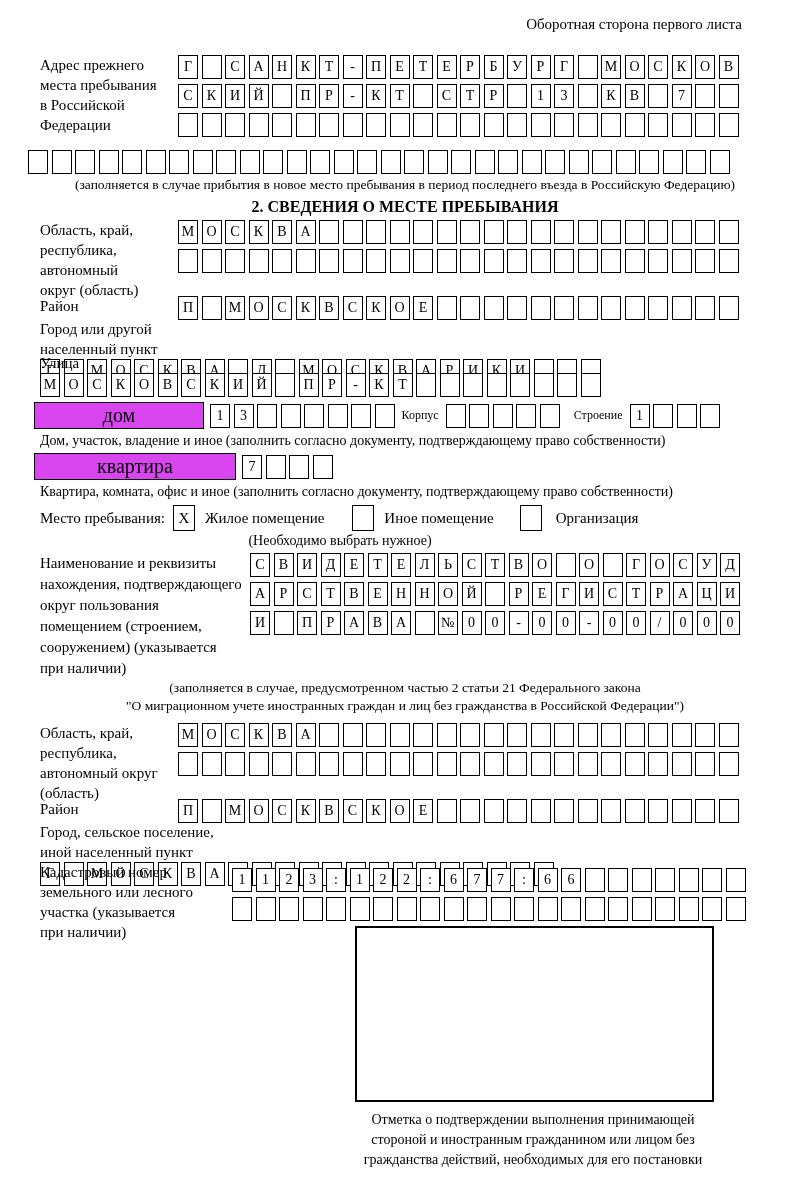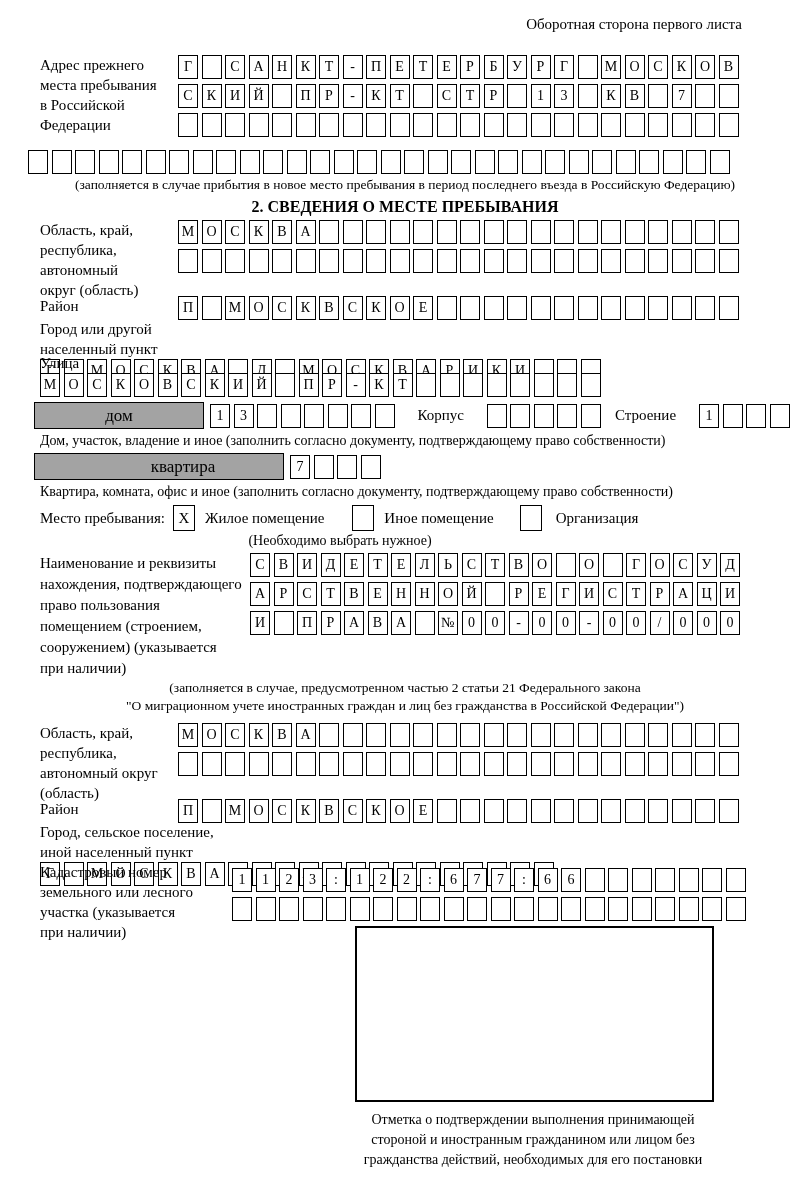--- a/index.html
+++ b/index.html
@@ -18,23 +18,23 @@
   .blockA{height:92px;}
   .overflow-row{margin-left:-12px;margin-top:3px;margin-bottom:2px;}
   .note-center{text-align:center;font-size:13.5px;line-height:18px;margin:2px 0 2px 0;}
   .note-left{font-size:14px;line-height:18px;margin:1px 0 3px 0;}
   .sect-title{text-align:center;font-weight:bold;font-size:16px;margin:4px 0 4px 0;}
 
   .h76{height:76px;}
   .h40{height:40px;}
   .mt-n6{margin-top:-6px;flex-direction:column;}
 
-  .widebox{height:25px;border:1.5px solid #000;display:flex;align-items:center;justify-content:center;font-size:17px;flex:none;background:#a3a3a3;}
+  .widebox{height:25px;border:1.5px solid #000;display:flex;align-items:center;justify-content:center;font-size:20px;flex:none;background:#d946ef;}
   .houserow{margin-left:-6px;align-items:center;margin-bottom:3px;}
-  .inline-label{font-size:15px;margin:0 23px;white-space:nowrap;}
+  .inline-label{font-size:12px;margin:0 7px;white-space:nowrap;}
 
   .stayrow{display:flex;align-items:center;font-size:15px;margin:4px 0 2px 0;}
   .checkbox{width:20px;height:24px;border:1.5px solid #000;display:flex;align-items:center;justify-content:center;font-size:15px;flex:none;margin:0 10px 0 8px;background:#fff;}
   .stay-note{width:600px;text-align:center;font-size:14px;margin-bottom:4px;}
 
   .doc-label{line-height:21px;}
   .fact-title{text-align:center;font-weight:bold;font-size:15.5px;margin:4px 0 8px 0;}
   .fact-notes{text-align:center;font-size:13.5px;line-height:18px;margin-bottom:8px;}
 
   .cad-rows{margin-top:6px;}
@@ -352,21 +352,21 @@
     <div class="cellrow" style="margin:0;">
         <span class="cell">1</span>
         <span class="cell"></span>
         <span class="cell"></span>
         <span class="cell"></span>
       </div>
   </div>
   <div class="note-left">Дом, участок, владение и иное (заполнить согласно документу, подтверждающему право собственности)</div>
 
   <div class="flexrow houserow">
-    <div class="widebox" style="width:200px;padding-left:48px;">квартира</div>
+    <div class="widebox" style="width:200px;">квартира</div>
     <div class="cellrow" style="margin:0 0 0 6px;">
         <span class="cell">7</span>
         <span class="cell"></span>
         <span class="cell"></span>
         <span class="cell"></span>
       </div>
   </div>
   <div class="note-left">Квартира, комната, офис и иное (заполнить согласно документу, подтверждающему право собственности)</div>
 
   <div class="stayrow">
@@ -377,21 +377,21 @@
     <span>Иное помещение</span>
     <span class="checkbox" style="margin-left:26px;margin-right:14px;"></span>
     <span>Организация</span>
   </div>
   <div class="stay-note">(Необходимо выбрать нужное)</div>
 
   <div class="flexrow">
     <div class="labelcol w210 doc-label">
         <div>Наименование и реквизиты</div>
         <div>нахождения, подтверждающего</div>
-        <div>право пользования</div>
+        <div>округ пользования</div>
         <div>помещением (строением,</div>
         <div>сооружением) (указывается</div>
         <div>при наличии)</div>
       </div>
     <div>
       <div class="cellrow">
           <span class="cell">С</span>
           <span class="cell">В</span>
           <span class="cell">И</span>
           <span class="cell">Д</span>

